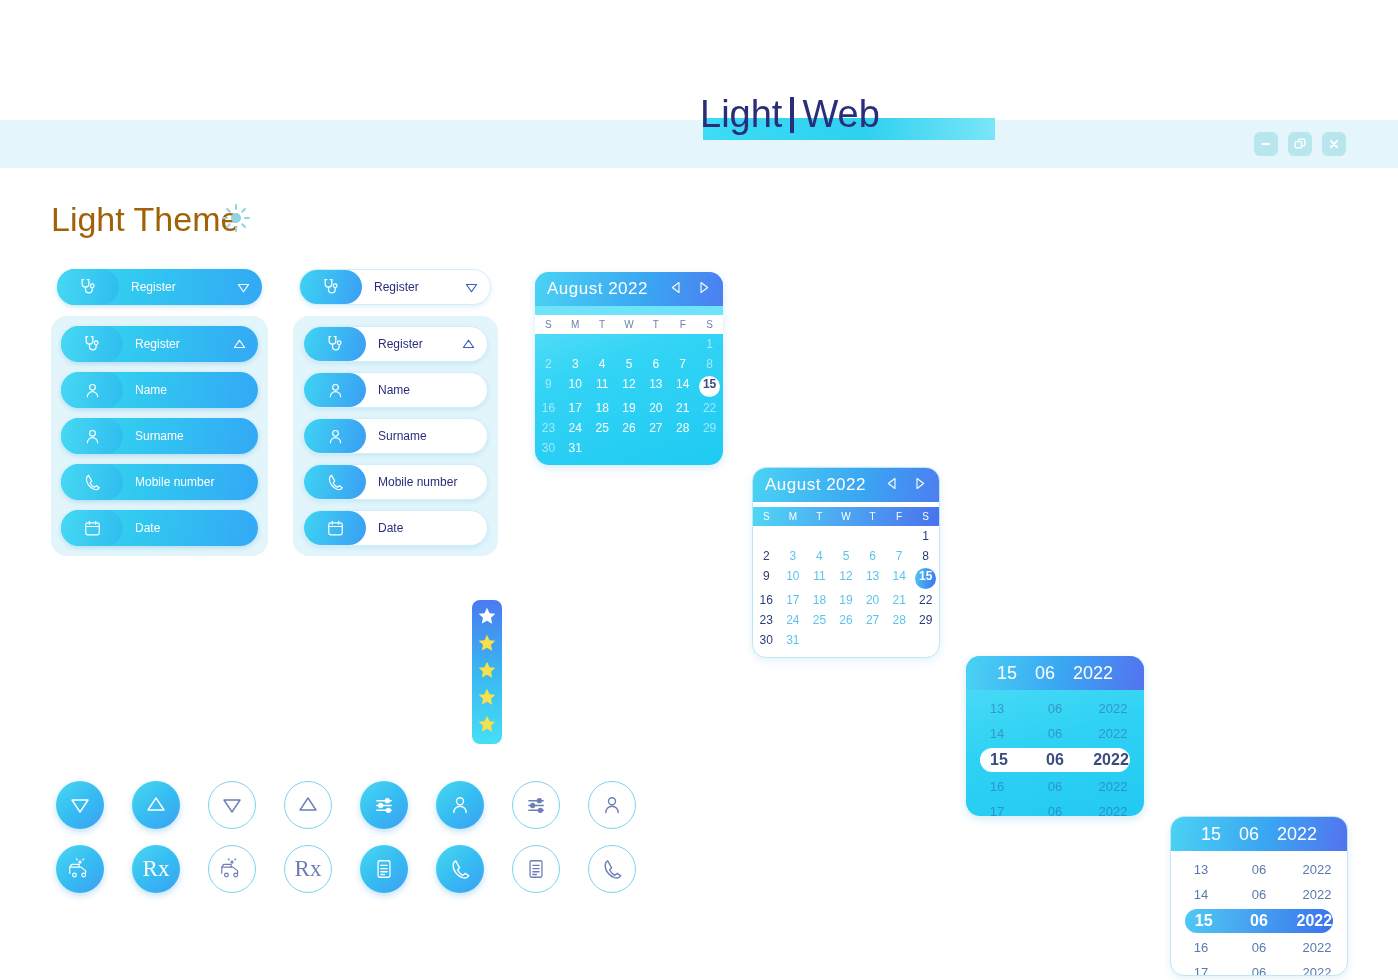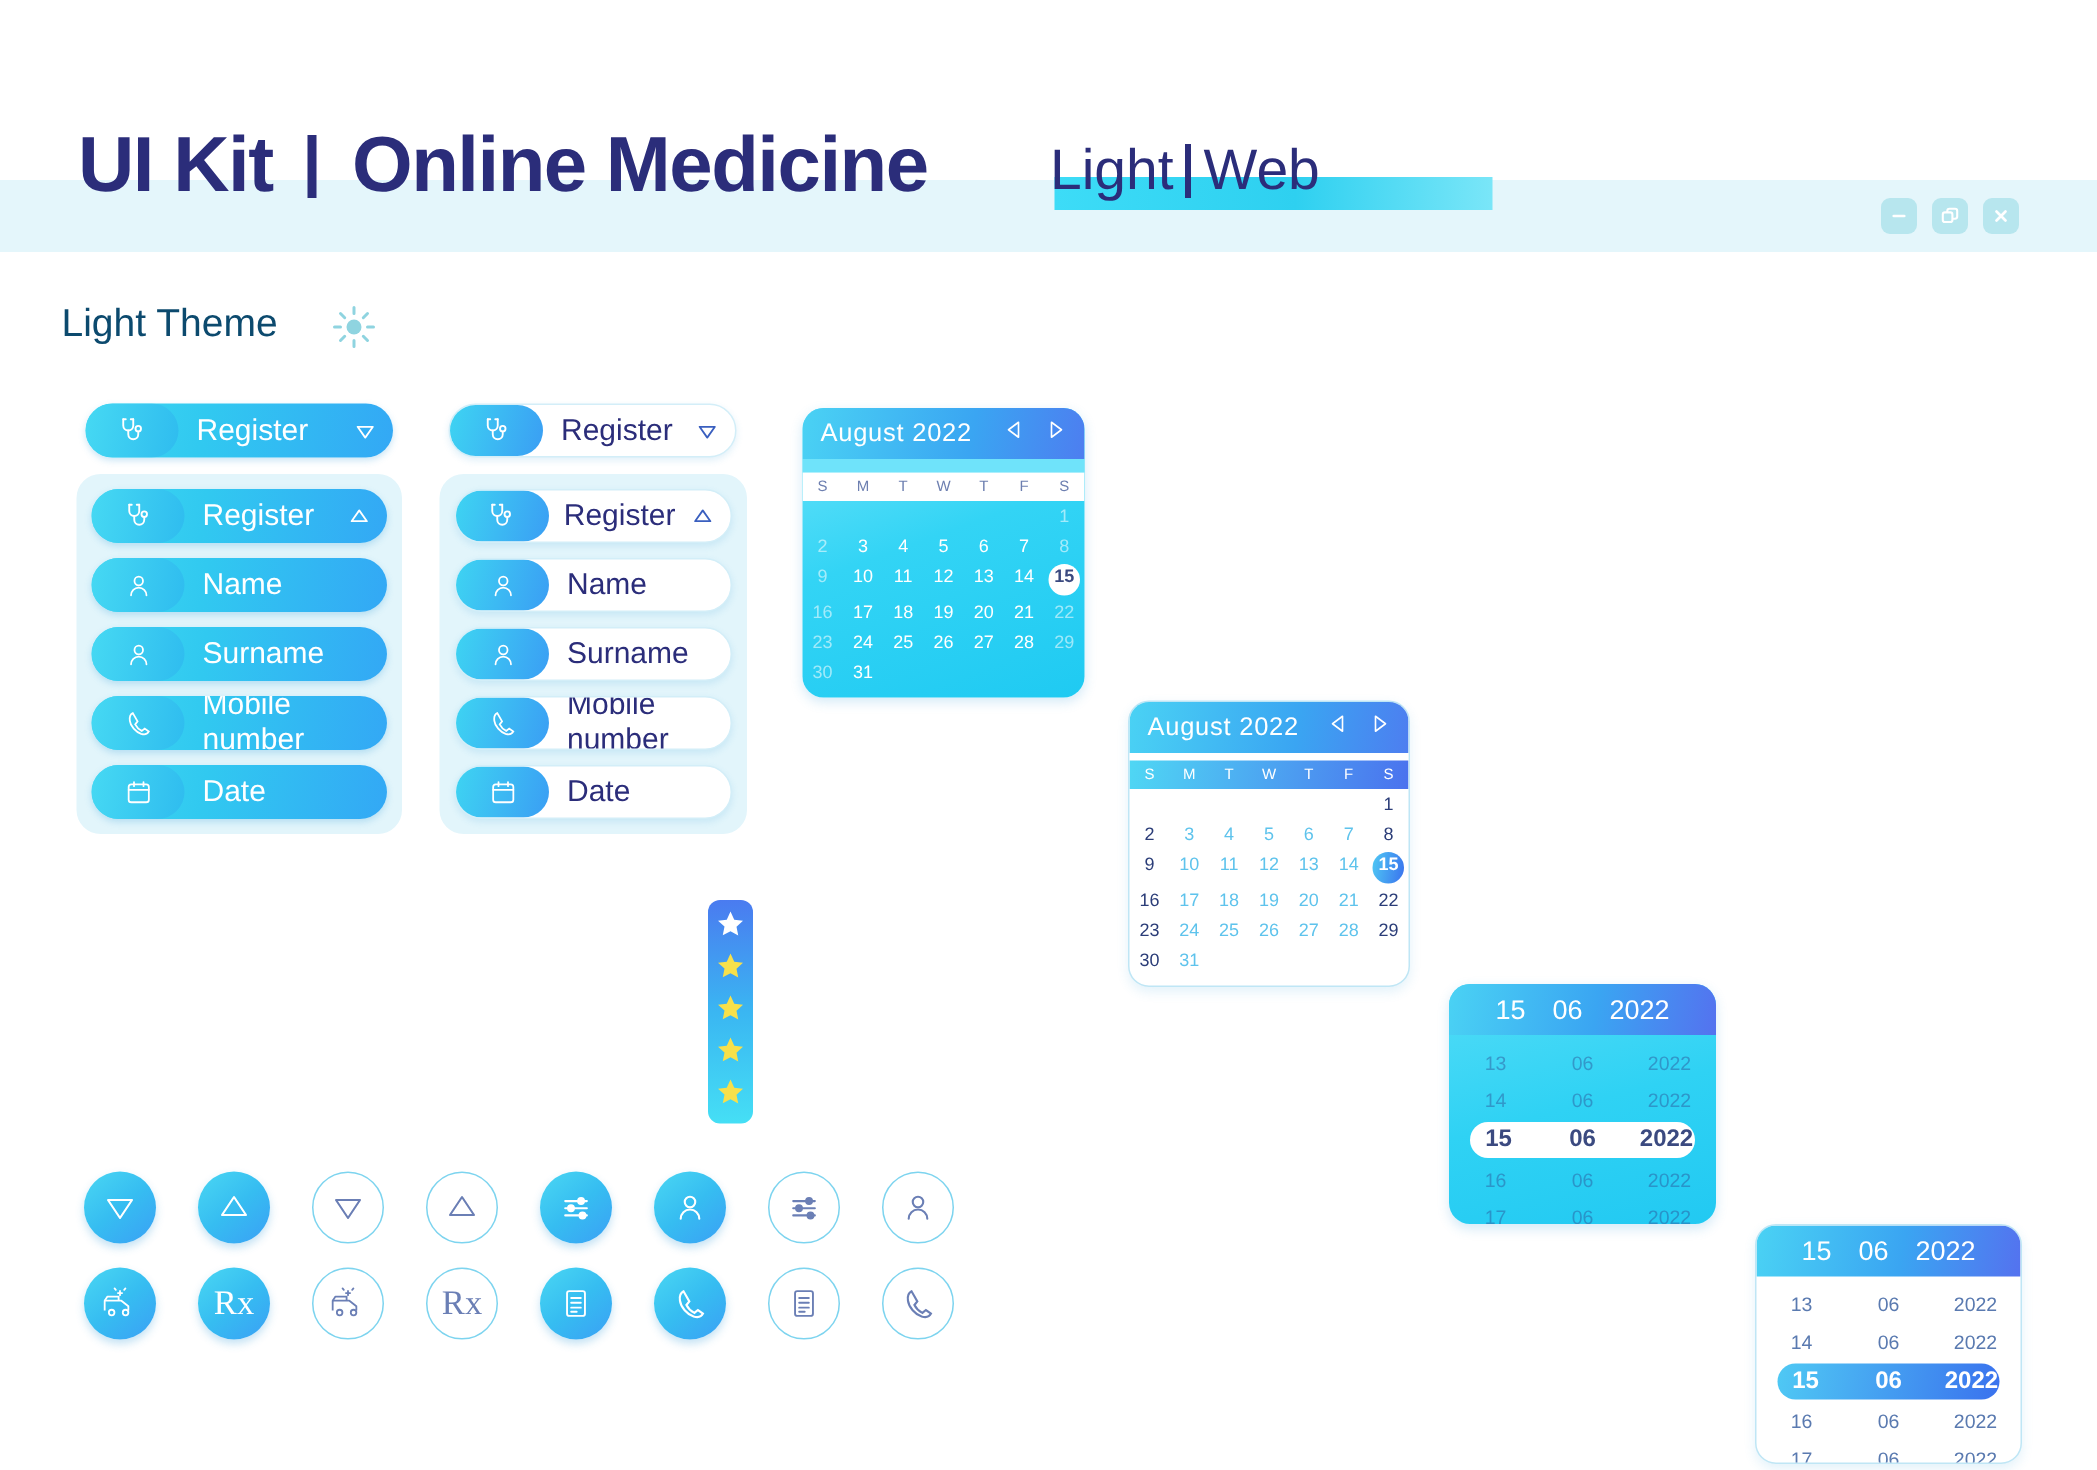--- a/index.html
+++ b/index.html
@@ -41,22 +41,22 @@
   }
   .win-btns { position:absolute; right:52px; top:132px; display:flex; gap:10px; z-index:6; }
   .win-btn {
     width:24px; height:24px; border-radius:6px; background:#b7e6ee;
     display:flex; align-items:center; justify-content:center;
     color:#ffffff;
   }
   .win-btn svg { display:block; }
 
   .theme-label {
-    position:absolute; left:41px; top:200px;
-    font-size:26px; color:#0c4a6e; font-weight:400;
+    position:absolute; left:51px; top:200px;
+    font-size:34px; color:#a16207; font-weight:400;
   }
   .sun-icon { position:absolute; left:220px; top:202px; width:32px; height:32px; }
 
   
   .abs { position:absolute; }
 
   
   .pill {
     height:36px; border-radius:18px; display:flex; align-items:center;
     position:relative; overflow:hidden;
@@ -74,21 +74,21 @@
     background:#ffffff; border:1px solid #d3eef8;
     box-shadow:0 2px 5px rgba(60,160,220,.16);
   }
   .pill-white::before {
     content:""; position:absolute; left:0; top:0; width:62px; height:100%;
     background:linear-gradient(105deg,#3ed4f2 0%,#3a9ef4 100%);
     border-radius:18px 40px 40px 18px;
   }
   .pill .pic { position:relative; z-index:2; width:62px;
     display:flex; align-items:center; justify-content:center; }
-  .pill .ptxt { position:relative; z-index:2; flex:1; font-size:20px; padding-left:12px; }
+  .pill .ptxt { position:relative; z-index:2; flex:1; font-size:12px; padding-left:12px; }
   .pill .pend { position:relative; z-index:2; width:38px;
     display:flex; align-items:center; justify-content:center; }
   .pill-solid .ptxt, .pill-solid .pend svg { color:#ffffff; }
   .pill-white .ptxt { color:#2b2d7a; }
   .pill-white .pend svg { color:#3a5fbf; }
 
   .formbox {
     background:#e2f5fb; border-radius:16px; padding:10px;
   }
 
@@ -145,25 +145,20 @@
   }
 </style>
 </head>
 <body>
 
 <div class="page">
 
   <div class="header-band"></div>
   <div class="subtitle-hl"></div>
 
-  <div class="title">
-    <span>UI Kit</span>
-    <span class="bar"></span>
-    <span>Online Medicine</span>
-  </div>
 
   <div class="subtitle">
     <span>Light</span><span class="bar2"></span><span>Web</span>
   </div>
 
   <div class="win-btns">
     <div class="win-btn">
       <svg width="14" height="14" viewBox="0 0 14 14">
           <line x1="3.5" y1="7" x2="10.5" y2="7" stroke="#fff" stroke-width="1.8" stroke-linecap="round"></line>
         </svg>

